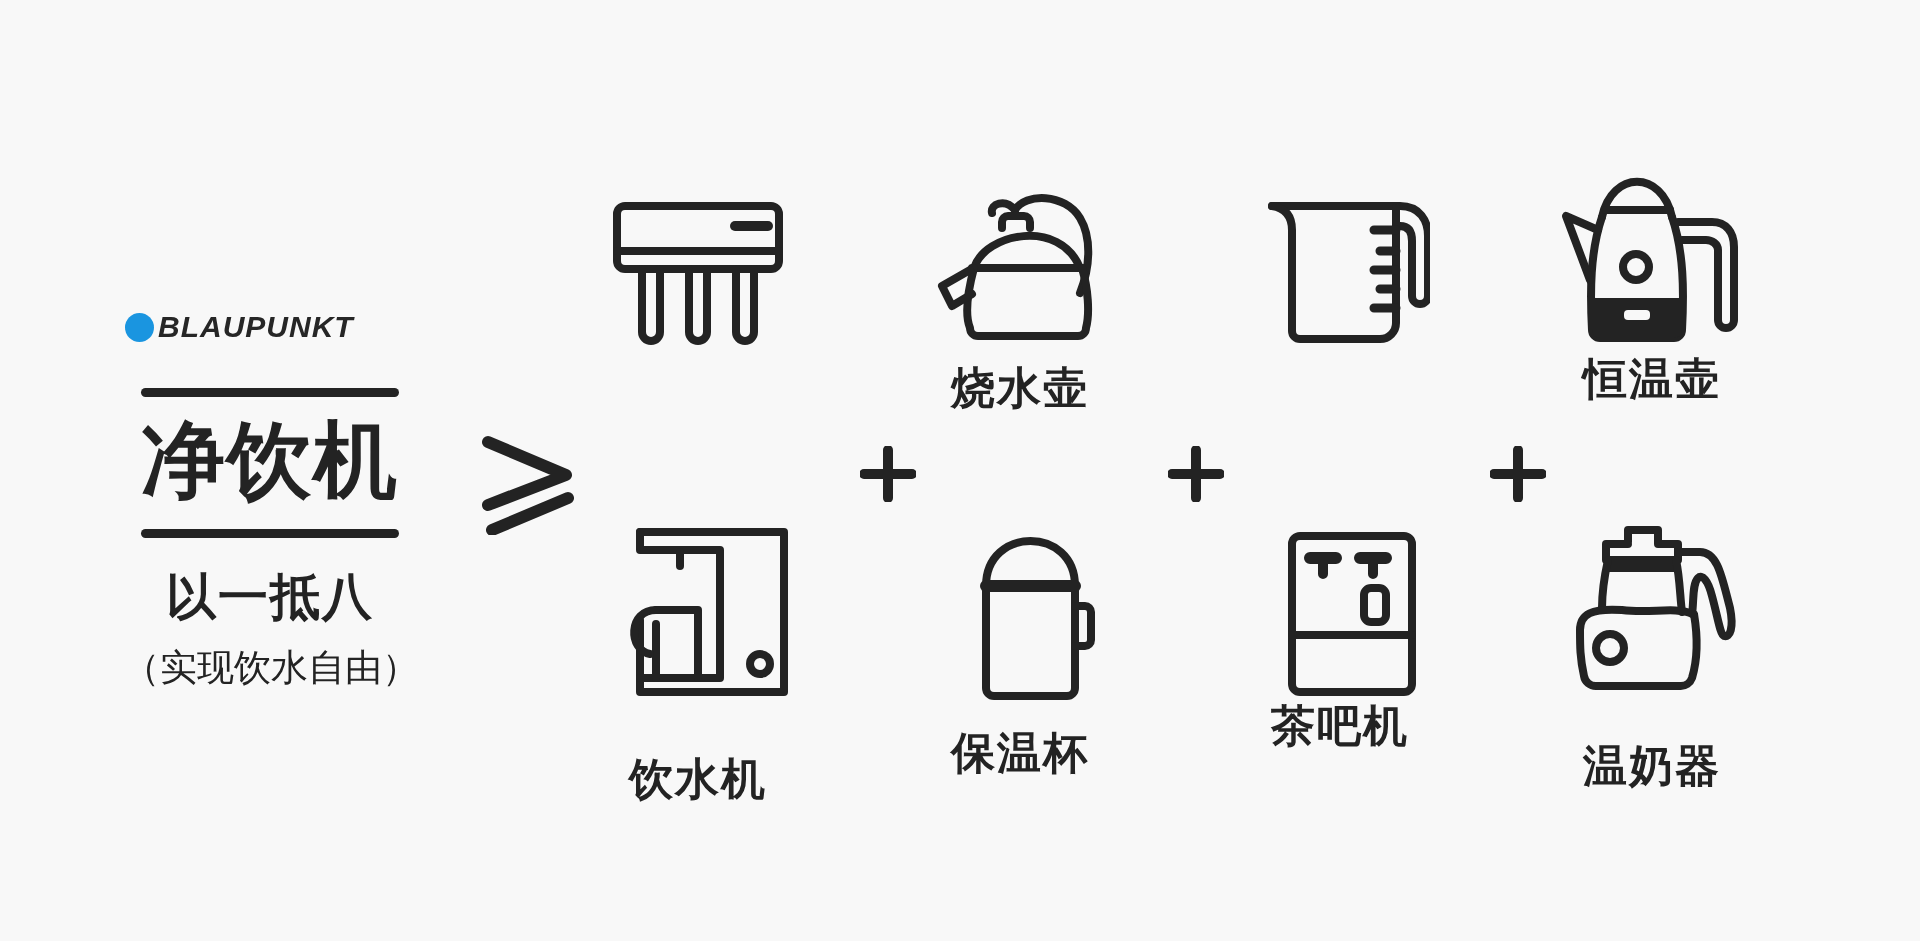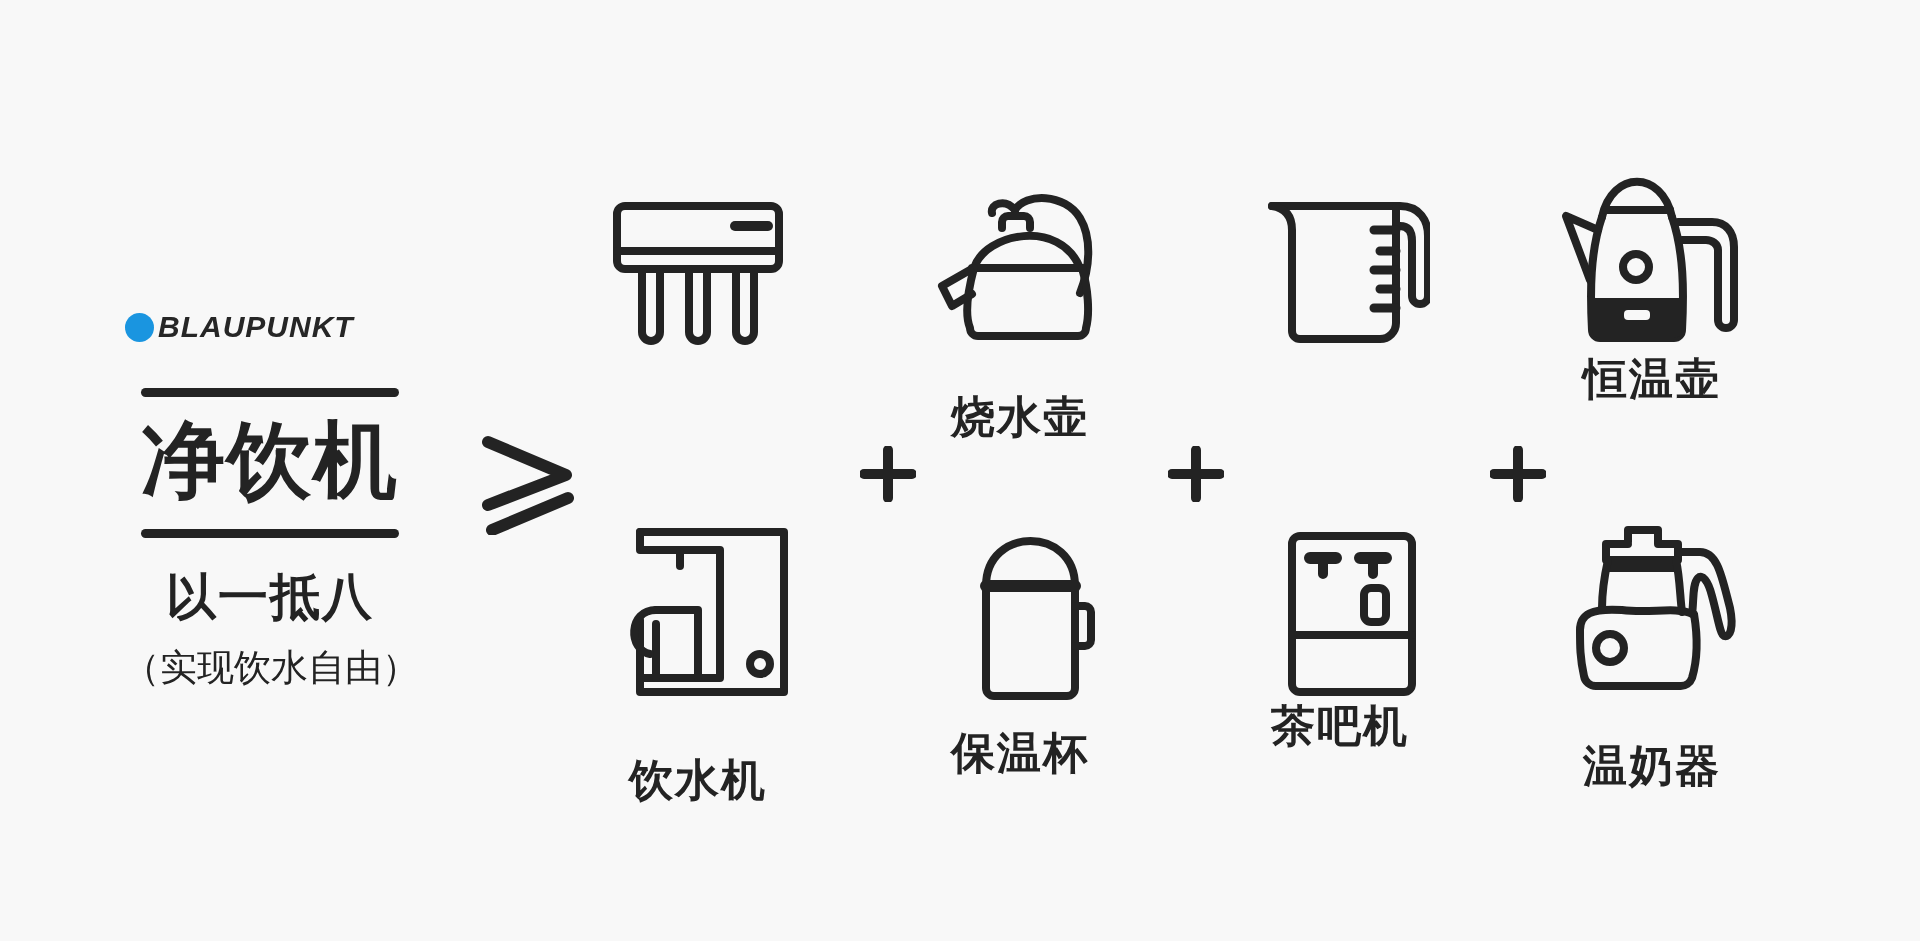--- a/index.html
+++ b/index.html
@@ -76,21 +76,21 @@
 <div class="abs item" style="left:920px; top:188px;">
   <svg width="180" height="160" viewBox="0 0 180 160">
     <path class="s" d="M85 22 C95 5 135 5 150 30 C162 50 160 80 150 105"></path>
     <path class="s" d="M85 22 C75 10 60 16 62 25"></path>
     <path class="s" d="M100 40 V34 a6 6 0 0 0 -6 -6 h-16 a6 6 0 0 0 -6 6 V40"></path>
     <path class="s" d="M44 80 C55 45 130 30 150 80"></path>
     <path class="s" d="M42 80 H152"></path>
     <path class="s" d="M44 80 C36 110 36 130 40 140 a8 8 0 0 0 8 8 H148 a8 8 0 0 0 8 -8 C160 125 158 100 152 80"></path>
     <path class="s" d="M40 82 L12 98 L22 118 L42 106"></path>
   </svg>
-  <div class="label" style="margin-top:44px;font-family:Liberation Mono, monospace;">烧水壶</div>
+  <div class="label" style="margin-top:12px;">烧水壶</div>
 </div>
 
 <div class="abs item" style="left:1240px; top:196px;">
   <svg width="180" height="150" viewBox="0 0 180 150">
     <path class="s" d="M22 10 H150 C170 10 178 25 178 40 V100 a8 8 0 0 1 -16 0 V45 C162 35 158 30 150 30"></path>
     <path class="s" d="M22 10 C35 12 42 20 42 34 V135 a8 8 0 0 0 8 8 H130 a16 16 0 0 0 16 -16 V12"></path>
     <path class="s" d="M124 34 H146 M130 55 H146 M124 74 H146 M130 93 H146 M124 112 H146" style="stroke-width:9"></path>
   </svg>
 </div>
 
@@ -101,21 +101,21 @@
     <path class="s" d="M40 45 C28 80 28 120 30 158 a8 8 0 0 0 8 8 H112 a8 8 0 0 0 8 -8 C122 120 122 80 110 45"></path>
     <path class="f" d="M30 126 H120 V158 a8 8 0 0 1 -8 8 H38 a8 8 0 0 1 -8 -8 Z"></path>
     <rect x="62" y="138" width="26" height="10" rx="4" fill="#f8f8f8"></rect>
     <circle class="s" cx="74" cy="95" r="13"></circle>
     <path class="s" d="M36 58 L4 44 L28 108"></path>
     <path class="s" d="M116 50 H150 C164 50 172 60 172 75 V148 a8 8 0 0 1 -16 0 V78 C156 72 150 68 144 68 H120"></path>
   </svg>
   <div class="label" style="margin-top:4px;">恒温壶</div>
 </div>
 
-<div class="abs item" style="left:598px; top:520px;">
+<div class="abs item" style="left:598px; top:520px;font-family:Liberation Serif, serif;">
   <svg width="180" height="180" viewBox="0 0 180 180">
     <path class="s" d="M46 12 H190 V172 H46 V100" transform="translate(-14,0)"></path>
     <path class="s" d="M32 12 V30 H112 V158 H32"></path>
     <path class="s" d="M72 32 V46"></path>
     <path class="s" d="M48 104 V158 M48 90 H90 V158"></path>
     <path class="s" d="M48 90 C20 90 20 130 42 134"></path>
     <circle class="s" cx="152" cy="144" r="10"></circle>
   </svg>
   <div class="label" style="margin-top:52px;">饮水机</div>
 </div>

